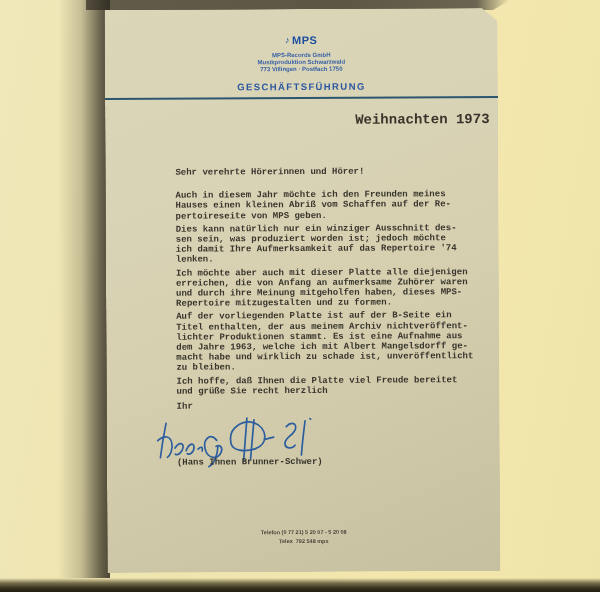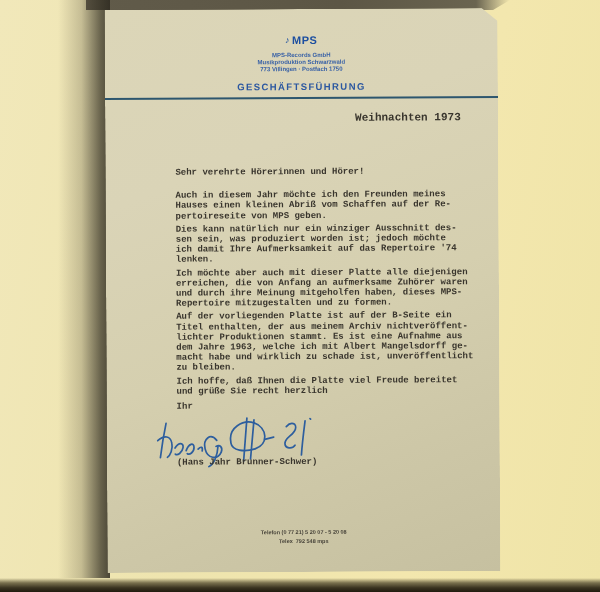--- a/index.html
+++ b/index.html
@@ -36,21 +36,21 @@
   }
   .letterhead{padding-top:25px;text-align:center;color:#2b57a0;}
   .logo{display:flex;justify-content:center;align-items:center;gap:2px;
     font-weight:bold;font-size:11px;letter-spacing:0.5px;color:#1d4fa0;}
   .logo-mark{font-size:9px;line-height:9px;color:#1d4fa0;}
   .company{margin-top:6px;font-size:6px;line-height:6.8px;font-weight:bold;color:#3a62a6;}
   .dept{margin-top:9px;font-size:9.5px;font-weight:bold;letter-spacing:1.4px;color:#2b57a0;}
   .rule{position:absolute;left:0;top:88px;width:100%;height:1.6px;background:#2d566e;}
   .date{
     position:absolute;left:250px;top:103px;
-    font-family:"Liberation Mono",monospace;font-size:11px;font-weight:700;color:#39352d;
+    font-family:"Liberation Mono",monospace;font-size:14px;font-weight:700;color:#39352d;
     white-space:pre;
   }
   .body-text{
     position:absolute;left:70px;top:158px;width:306px;
     font-family:"Liberation Mono",monospace;font-size:9px;font-weight:700;
     line-height:10.2px;color:#39352d;
   }
   .salutation{margin:0 0 13px 0;white-space:pre-line;}
   .p{margin:0 0 3px 0;white-space:pre-line;}
   .closing{margin-top:5px;white-space:pre-line;}
@@ -130,21 +130,21 @@
       <path d="M78,27 C76,13 91,5 102,9 C115,14 116,31 102,35 C91,38 79,36 78,28 Z"></path>
       <path d="M95,4 L90,47"></path>
       <path d="M102,6 L97,45"></path>
       <path d="M112,26 L121,24"></path>
       <path d="M134,14 C139,9 145,11 143,17 C141,23 132,25 132,31 C132,36 139,37 142,33"></path>
       <path d="M153,9 C151,21 149,33 148,43"></path>
       <path d="M158,7 l0.6,0.6"></path>
     </g>
   </svg>
 
-  <div class="signer">(Hans Jahr Brunner-Schwer)</div>
+  <div class="signer">(Hans Ihnen Brunner-Schwer)</div>
 
   <div class="paper-footer">
     <div class="phone">Telefon (0 77 21) 5 20 07 - 5 20 08</div>
     <div class="telex">Telex  792 548 mps</div>
   </div>
 
 </div>
 
 <div class="bottom-edge"></div>
 

